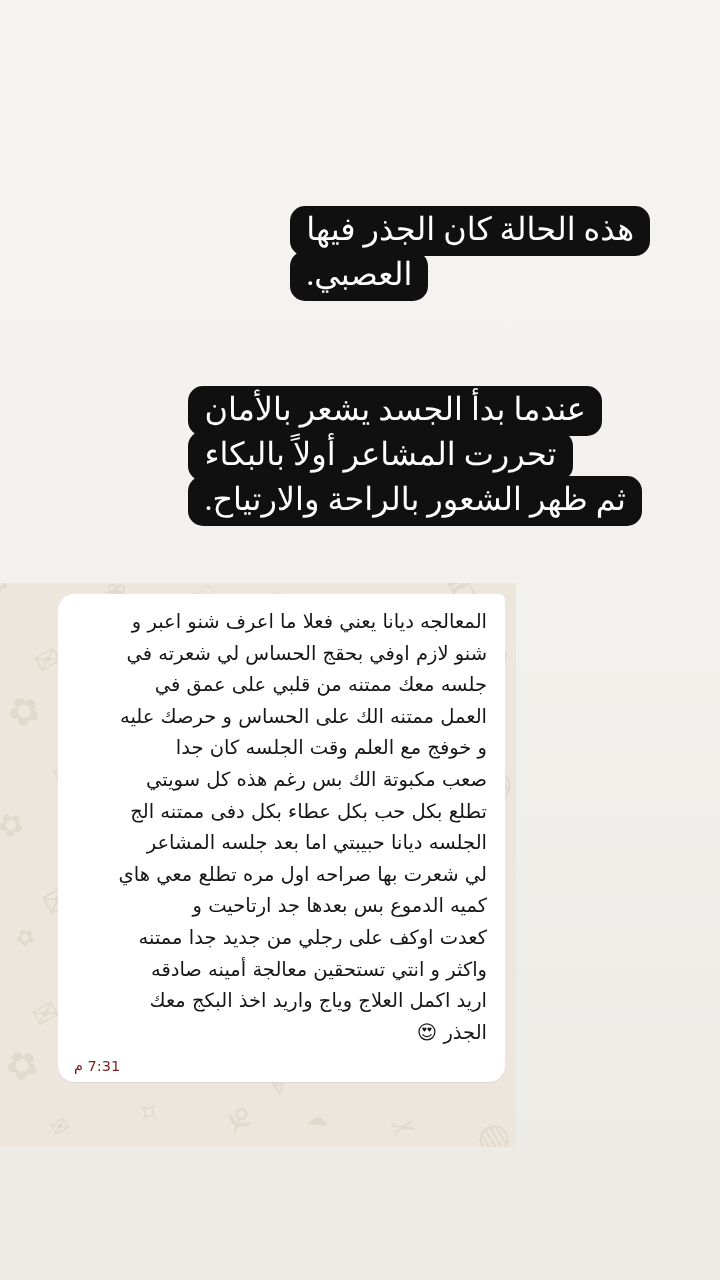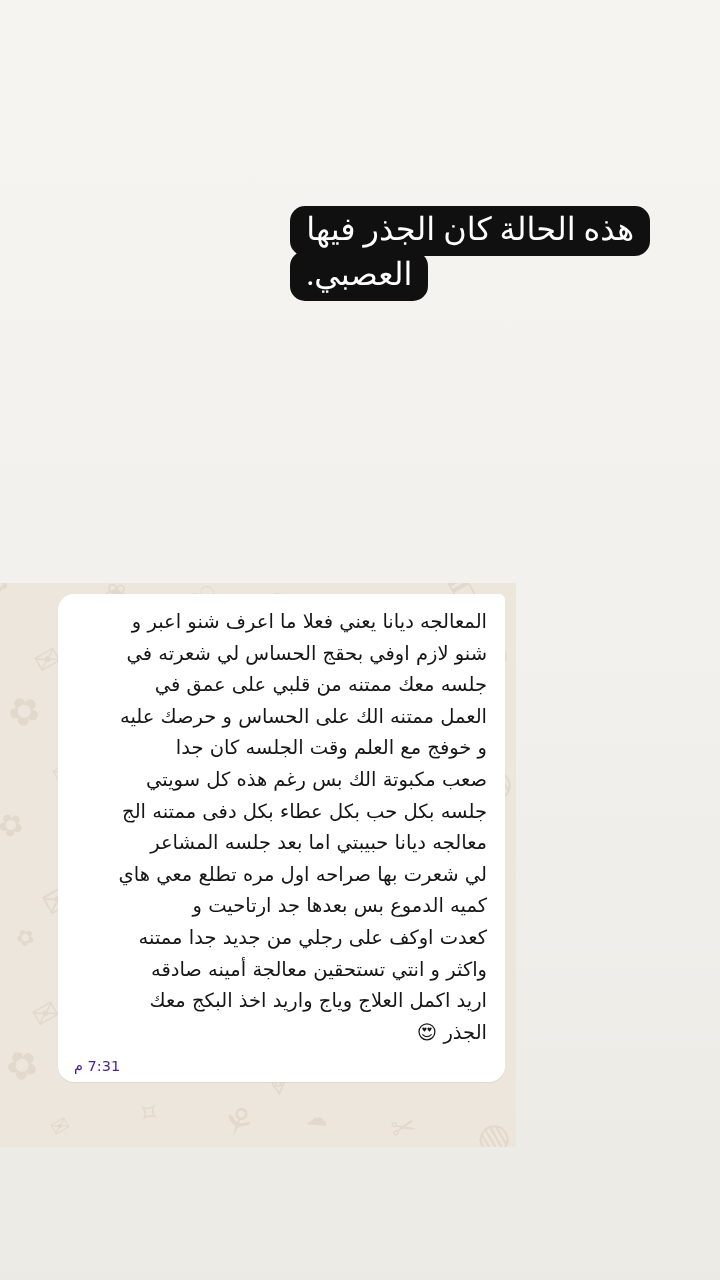--- a/index.html
+++ b/index.html
@@ -40,33 +40,38 @@
     padding:12px 18px 34px 14px;box-sizing:border-box;
   }
   .wa-text{
     direction:rtl;text-align:right;color:#161616;
     font-size:19.5px;line-height:31.6px;
     font-family:"DejaVu Sans","Liberation Sans",sans-serif;
   }
   .wa-text .msg-line{white-space:nowrap;}
   .wa-time{
     position:absolute;left:16px;bottom:8px;
-    direction:rtl;color:#4c1d95;font-size:14.5px;
+    direction:rtl;color:#7f1d1d;font-size:14.5px;
   }
 </style>
 </head>
 <body>
 
 <div class="canvas">
 
   <div class="caption" id="caption-1">
     <div class="cap-line">هذه الحالة كان الجذر فيها</div>
     <div class="cap-line">العصبي.</div>
   </div>
 
+  <div class="caption" id="caption-2">
+    <div class="cap-line">عندما بدأ الجسد يشعر بالأمان</div>
+    <div class="cap-line">تحررت المشاعر أولاً بالبكاء</div>
+    <div class="cap-line">ثم ظهر الشعور بالراحة والارتياح.</div>
+  </div>
 
   <div class="wa-region">
     <div class="wa-doodles" id="doodles">
         <span style="left: -10px; top: -12px; font-size: 22px; transform: rotate(-30deg);">✿</span>
         <span style="left: 103px; top: -7px; font-size: 30px; transform: rotate(-30deg);">❀</span>
         <span style="left: 188px; top: -2px; font-size: 38px; transform: rotate(-30deg);">♡</span>
         <span style="left: 273px; top: 3px; font-size: 22px; transform: rotate(-30deg);">✎</span>
         <span style="left: 358px; top: 8px; font-size: 30px; transform: rotate(-30deg);">◌</span>
         <span style="left: 443px; top: -11px; font-size: 38px; transform: rotate(-30deg);">♬</span>
         <span style="left: 35px; top: 59px; font-size: 30px; transform: rotate(-30deg);">✉</span>
@@ -126,22 +131,22 @@
       </div>
 
     <div class="wa-bubble">
       <div class="wa-text">
         <div class="msg-line">المعالجه ديانا يعني فعلا ما اعرف شنو اعبر و</div>
         <div class="msg-line">شنو لازم اوفي بحقج الحساس لي شعرته في</div>
         <div class="msg-line">جلسه معك ممتنه من قلبي على عمق في</div>
         <div class="msg-line">العمل ممتنه الك على الحساس و حرصك عليه</div>
         <div class="msg-line">و خوفج مع العلم وقت الجلسه كان جدا</div>
         <div class="msg-line">صعب مكبوتة الك بس رغم هذه كل سويتي</div>
-        <div class="msg-line">جلسه بكل حب بكل عطاء بكل دفى ممتنه الج</div>
-        <div class="msg-line">معالجه ديانا حبيبتي اما بعد جلسه المشاعر</div>
+        <div class="msg-line">تطلع بكل حب بكل عطاء بكل دفى ممتنه الج</div>
+        <div class="msg-line">الجلسه ديانا حبيبتي اما بعد جلسه المشاعر</div>
         <div class="msg-line">لي شعرت بها صراحه اول مره تطلع معي هاي</div>
         <div class="msg-line">كميه الدموع بس بعدها جد ارتاحيت و</div>
         <div class="msg-line">كعدت اوكف على رجلي من جديد جدا ممتنه</div>
         <div class="msg-line">واكثر و انتي تستحقين معالجة أمينه صادقه</div>
         <div class="msg-line">اريد اكمل العلاج وياج واريد اخذ البكج معك</div>
         <div class="msg-line">الجذر 😍</div>
       </div>
       <div class="wa-time">7:31 م</div>
     </div>
   </div>

